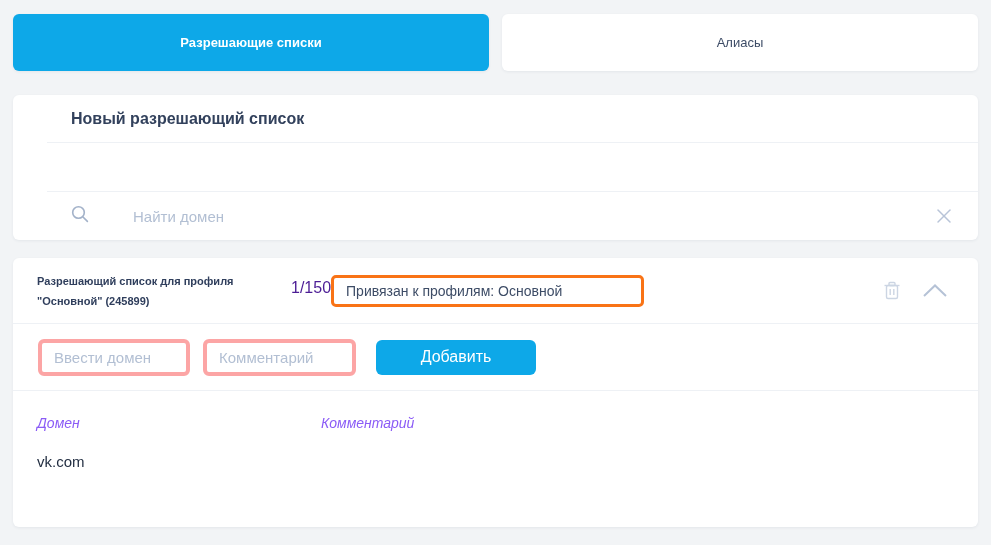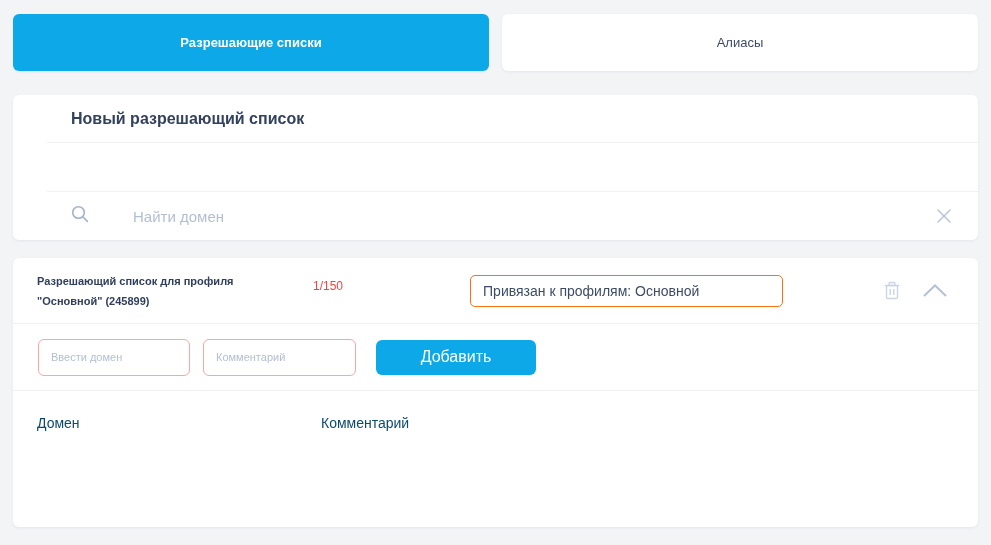--- a/index.html
+++ b/index.html
@@ -87,31 +87,30 @@
     border-bottom: 1px solid #eef1f5;
   }
   .p2-title {
     width: 240px;
     font-weight: bold;
     font-size: 11px;
     line-height: 20px;
     color: #2f3e5c;
   }
   .p2-counter {
-    font-size: 12px;
-    color: #ef4444;
-    margin-left: 36px;
+    font-size: 16px;
+    color: #4c1d95;
+    margin-left: 14px;
     align-self: flex-start;
     margin-top: 21px;
   }
   .profiles-badge {
-    margin-left: 127px;
     width: 313px;
     height: 32px;
-    border: 1px solid #f97316;
+    border: 3px solid #f97316;
     border-radius: 5px;
     background: #ffffff;
     display: flex;
     align-items: center;
     padding: 0 12px;
     font-size: 14px;
     color: #3d4c66;
     white-space: nowrap;
     overflow: hidden;
     cursor: pointer;
@@ -127,25 +126,25 @@
   
   .add-row {
     height: 67px;
     display: flex;
     align-items: center;
     padding: 0 24px;
     border-bottom: 1px solid #eef1f5;
   }
   .add-input {
     height: 37px;
-    border: 1px solid #fca5a5;
+    border: 4px solid #fca5a5;
     border-radius: 6px;
     padding: 0 12px;
     font-family: "Liberation Sans", "DejaVu Sans", sans-serif;
-    font-size: 11px;
+    font-size: 15px;
     color: #3d4c66;
     outline: none;
     background: #ffffff;
   }
   .add-input::placeholder { color: #b2bfd3; opacity: 1; }
   .domain-input { width: 152px; margin-left: 1px; }
   .comment-input { width: 153px; margin-left: 13px; }
   .add-btn {
     width: 160px;
     height: 35px;
@@ -154,21 +153,21 @@
     color: #ffffff;
     border: none;
     border-radius: 6px;
     font-family: "Liberation Sans", "DejaVu Sans", sans-serif;
     font-size: 16px;
     cursor: pointer;
   }
 
   
   .domain-table { padding: 24px 24px 0 24px; }
-  .t-head { display: flex; font-size: 14px; color: #0c4a6e; }
+  .t-head { display: flex; font-size: 14px; color: #8b5cf6; font-style: italic; }
   .t-row { display: flex; margin-top: 22px; font-size: 15px; color: #1f2b3f; }
   .col-domain { width: 284px; }
   .col-comment { flex: 1; }
 </style>
 </head>
 <body>
 
 <div class="page">
 
   <div class="tabs">
@@ -230,17 +229,21 @@
       <input class="add-input domain-input" type="text" placeholder="Ввести домен" style="">
       <input class="add-input comment-input" type="text" placeholder="Комментарий" style="">
       <button class="add-btn">Добавить</button>
     </div>
 
     <div class="domain-table">
       <div class="t-head">
         <div class="col-domain">Домен</div>
         <div class="col-comment">Комментарий</div>
       </div>
+      <div class="t-row">
+        <div class="col-domain">vk.com</div>
+        <div class="col-comment"></div>
+      </div>
     </div>
 
   </div>
 
 </div>
 
 </body></html>

